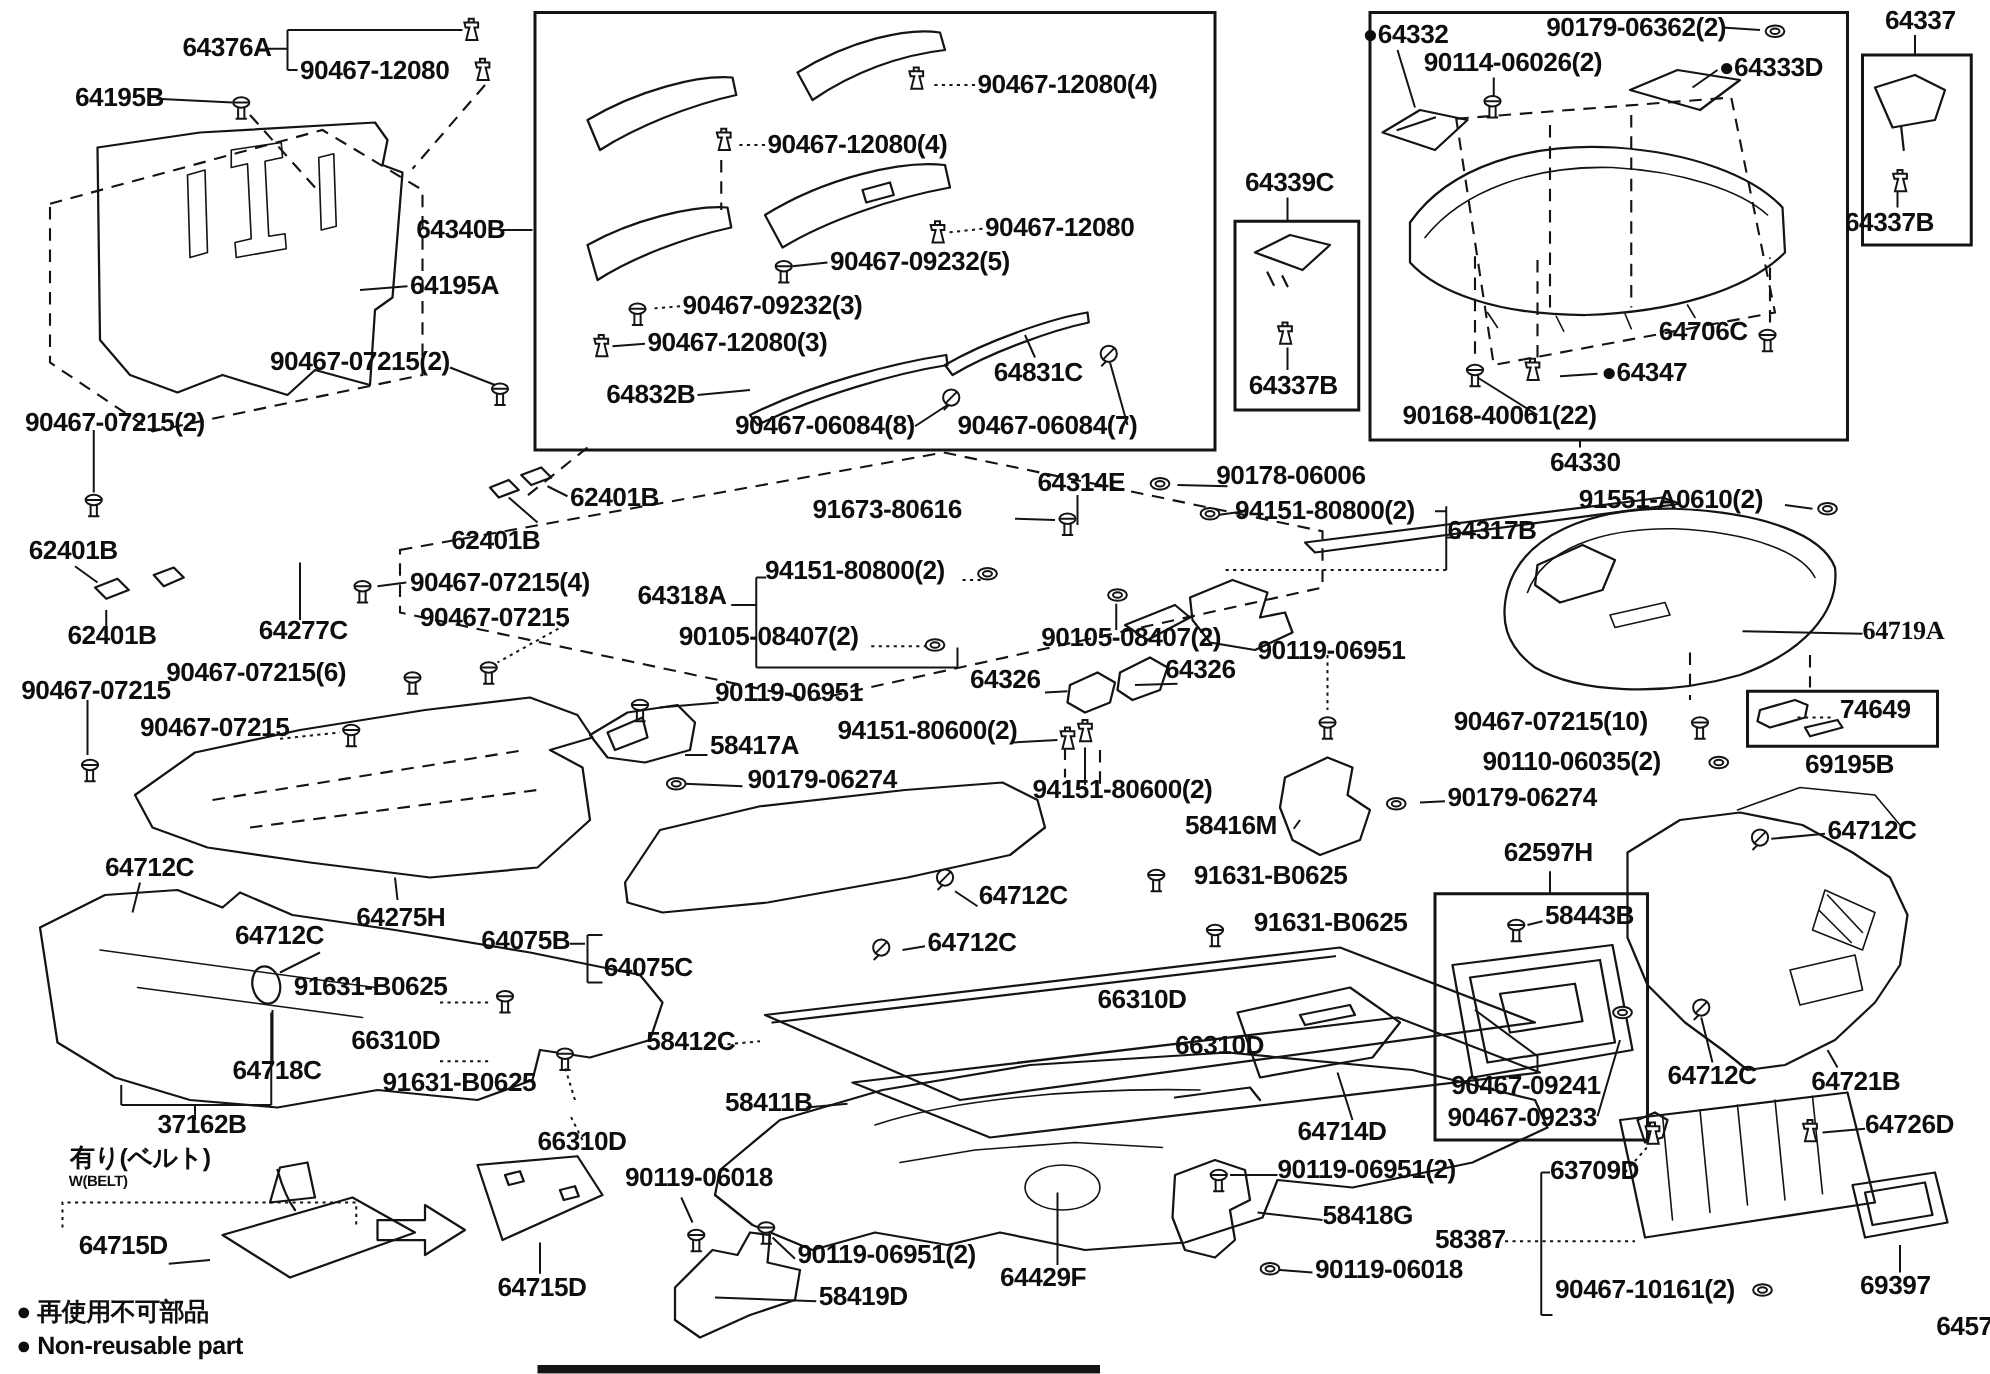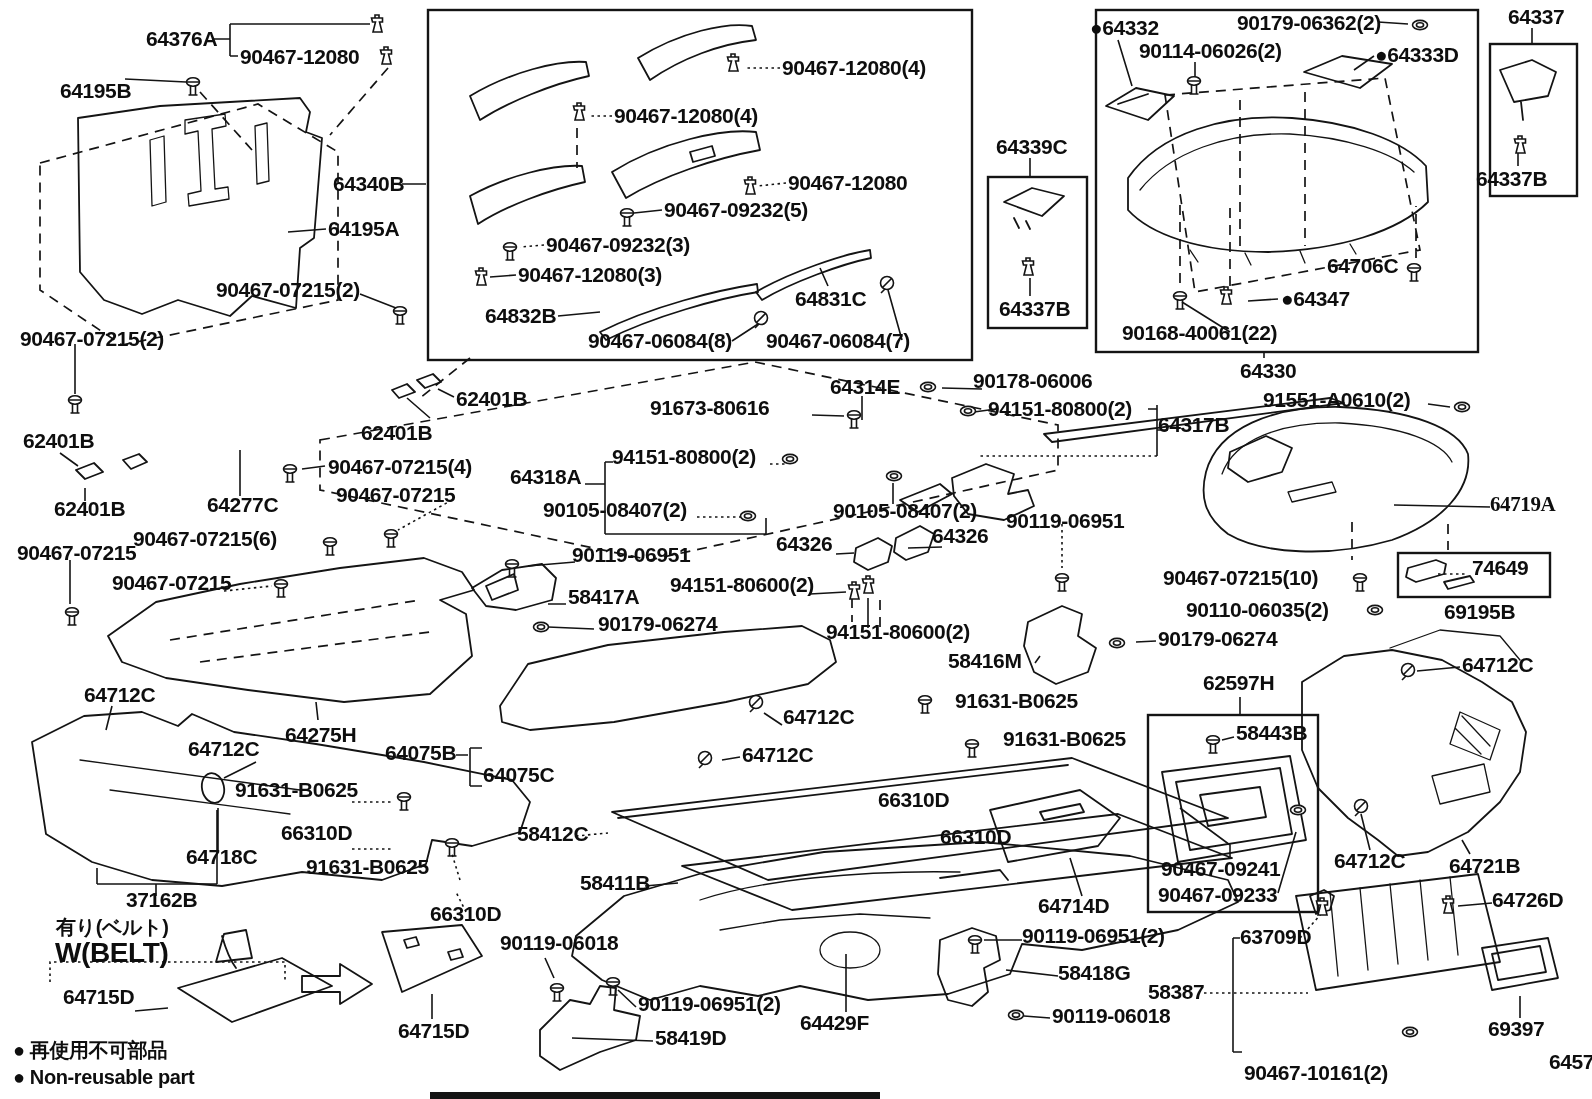--- a/index.html
+++ b/index.html
@@ -271,21 +271,21 @@
     <use href="#i-pin" x="756" y="702"></use>
         <use href="#i-pin" x="705" y="758"></use>
     <use href="#i-pin" x="1408" y="670"></use>
         <use href="#i-pin" x="1361" y="806"></use>
   </g>
 </svg>
 
 <div id="labels">
       <div class="lbl" style="left: 146px; top: 28px;">64376A</div>
       <div class="lbl" style="left: 240px; top: 46px;">90467-12080</div>
-      <div class="lbl" style="left: 60px; top: 80px;">64195B</div>
+      <div class="lbl" style="left: 60px; top: 68px;">64195B</div>
       <div class="lbl" style="left: 333px; top: 173px;">64340B</div>
       <div class="lbl" style="left: 328px; top: 218px;">64195A</div>
       <div class="lbl" style="left: 782px; top: 57px;">90467-12080(4)</div>
       <div class="lbl" style="left: 614px; top: 105px;">90467-12080(4)</div>
       <div class="lbl" style="left: 788px; top: 172px;">90467-12080</div>
       <div class="lbl" style="left: 664px; top: 199px;">90467-09232(5)</div>
       <div class="lbl" style="left: 546px; top: 234px;">90467-09232(3)</div>
       <div class="lbl" style="left: 518px; top: 264px;">90467-12080(3)</div>
       <div class="lbl" style="left: 485px; top: 305px;">64832B</div>
       <div class="lbl" style="left: 795px; top: 288px;">64831C</div>
@@ -338,21 +338,21 @@
       <div class="lbl" style="left: 285px; top: 724px;">64275H</div>
       <div class="lbl" style="left: 385px; top: 742px;">64075B</div>
       <div class="lbl" style="left: 483px; top: 764px;">64075C</div>
       <div class="lbl" style="left: 235px; top: 779px;">91631-B0625</div>
       <div class="lbl" style="left: 281px; top: 822px;">66310D</div>
       <div class="lbl" style="left: 306px; top: 856px;">91631-B0625</div>
       <div class="lbl" style="left: 430px; top: 903px;">66310D</div>
       <div class="lbl" style="left: 186px; top: 846px;">64718C</div>
       <div class="lbl" style="left: 126px; top: 889px;">37162B</div>
       <div class="lbl" style="left: 56px; top: 917px; font-size: 20px;">有り(ベルト)</div>
-      <div class="lbl" style="left: 55px; top: 939px; font-size: 28px;">W(BELT)</div>
+      <div class="lbl" style="left: 55px; top: 939px; font-size: 12px;">W(BELT)</div>
       <div class="lbl" style="left: 63px; top: 986px;">64715D</div>
       <div class="lbl" style="left: 398px; top: 1020px;">64715D</div>
       <div class="lbl" style="left: 13px; top: 1040px; font-size: 20px;">● 再使用不可部品</div>
       <div class="lbl" style="left: 13px; top: 1067px; font-size: 20px;">● Non-reusable part</div>
       <div class="lbl" style="left: 783px; top: 706px;">64712C</div>
       <div class="lbl" style="left: 742px; top: 744px;">64712C</div>
       <div class="lbl" style="left: 517px; top: 823px;">58412C</div>
       <div class="lbl" style="left: 580px; top: 872px;">58411B</div>
       <div class="lbl" style="left: 878px; top: 789px;">66310D</div>
       <div class="lbl" style="left: 940px; top: 826px;">66310D</div>
@@ -376,17 +376,17 @@
       <div class="lbl" style="left: 1186px; top: 599px;">90110-06035(2)</div>
       <div class="lbl" style="left: 1472px; top: 557px;">74649</div>
       <div class="lbl" style="left: 1444px; top: 601px;">69195B</div>
       <div class="lbl" style="left: 1490px; top: 494px; font-family: Liberation Serif, serif;">64719A</div>
       <div class="lbl" style="left: 1462px; top: 654px;">64712C</div>
       <div class="lbl" style="left: 1334px; top: 850px;">64712C</div>
       <div class="lbl" style="left: 1449px; top: 855px;">64721B</div>
       <div class="lbl" style="left: 1492px; top: 889px;">64726D</div>
       <div class="lbl" style="left: 1240px; top: 926px;">63709D</div>
       <div class="lbl" style="left: 1148px; top: 981px;">58387</div>
-      <div class="lbl" style="left: 1244px; top: 1062px;">90467-10161(2)</div>
+      <div class="lbl" style="left: 1244px; top: 1021px;">90467-10161(2)</div>
       <div class="lbl" style="left: 1488px; top: 1018px;">69397</div>
       <div class="lbl" style="left: 1549px; top: 1051px; font-size: 21px;">645784A</div>
     </div>
 </div>
 
 </body></html>

